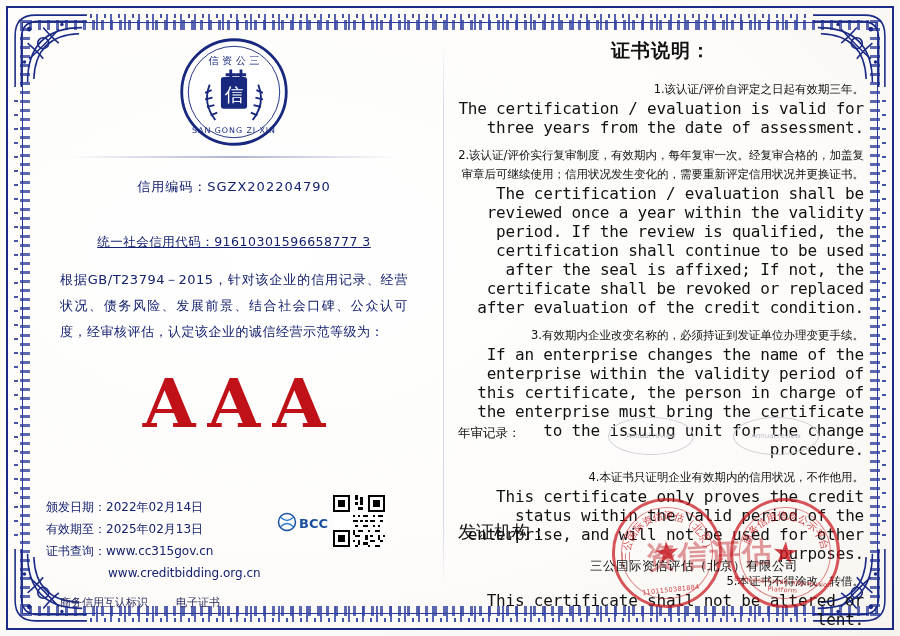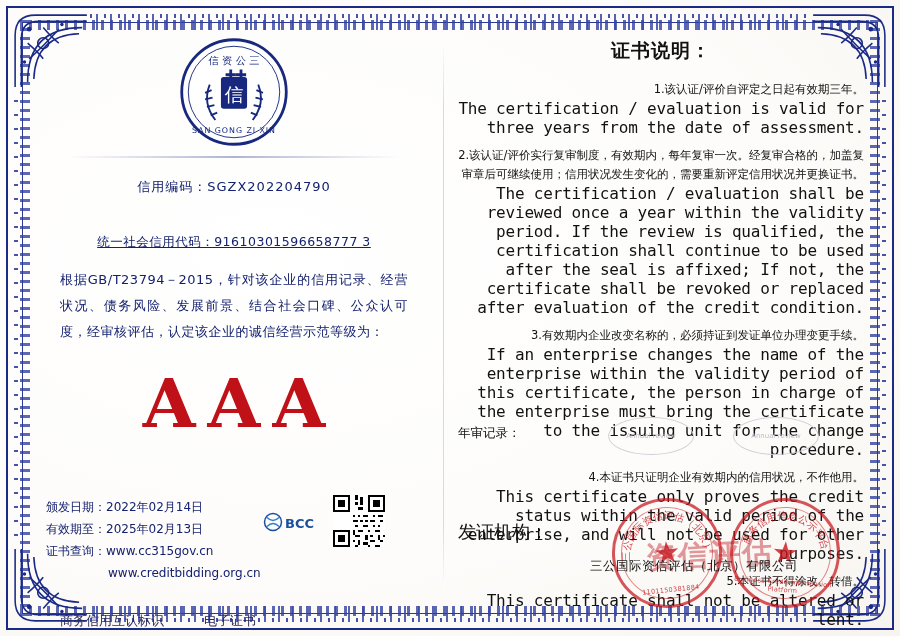--- a/index.html
+++ b/index.html
@@ -115,25 +115,25 @@
   
   .lfoot{
     position:absolute;left:46px;top:496px;width:250px;
     font-size:12px;line-height:22px;color:#14216f;
     font-family:"DejaVu Sans","Liberation Sans",sans-serif;
     text-align:left;
   }
   .lfoot .row{white-space:nowrap;}
   .lfoot .url{letter-spacing:0px;}
   .lfoot .tagrow{
-    margin-top:26px;font-size:13px;color:#2b2b5e;display:flex;gap:40px;
+    margin-top:8px;font-size:11px;color:#2b2b5e;display:flex;gap:28px;
     padding-left:14px;
   }
   .bcc{
-    position:absolute;left:262px;top:505px;width:62px;height:34px;
+    position:absolute;left:276px;top:505px;width:62px;height:34px;
   }
   .bcc svg{width:100%;height:100%;}
   .qr{
     position:absolute;left:333px;top:495px;width:52px;height:52px;
     background:#fff;
   }
   .qr svg{width:100%;height:100%;display:block;}
 
   
   .right{

